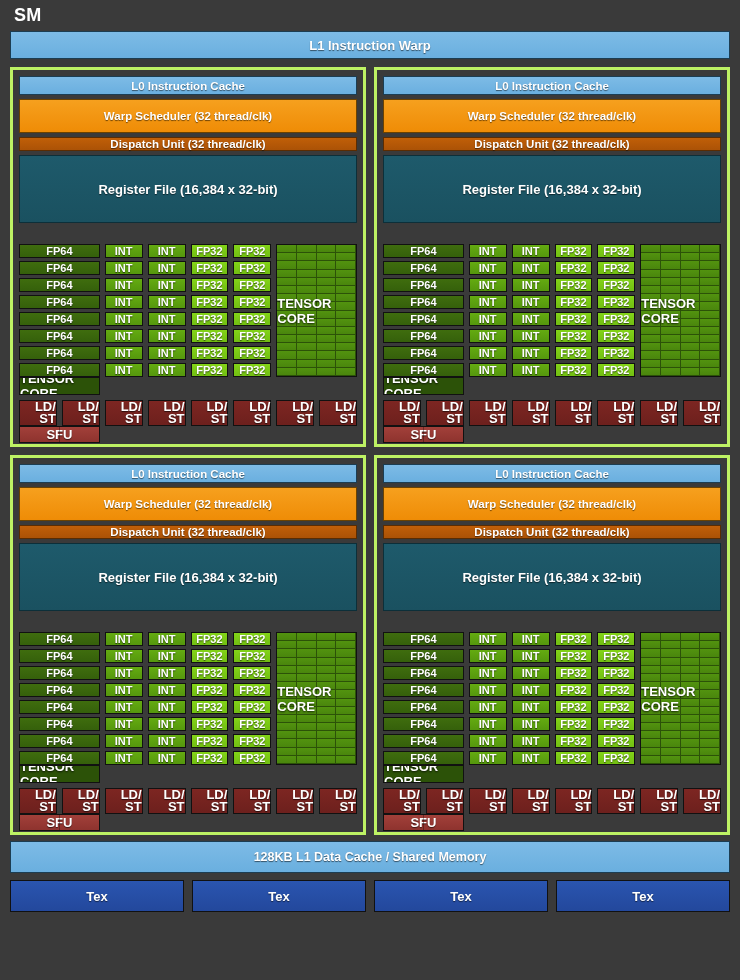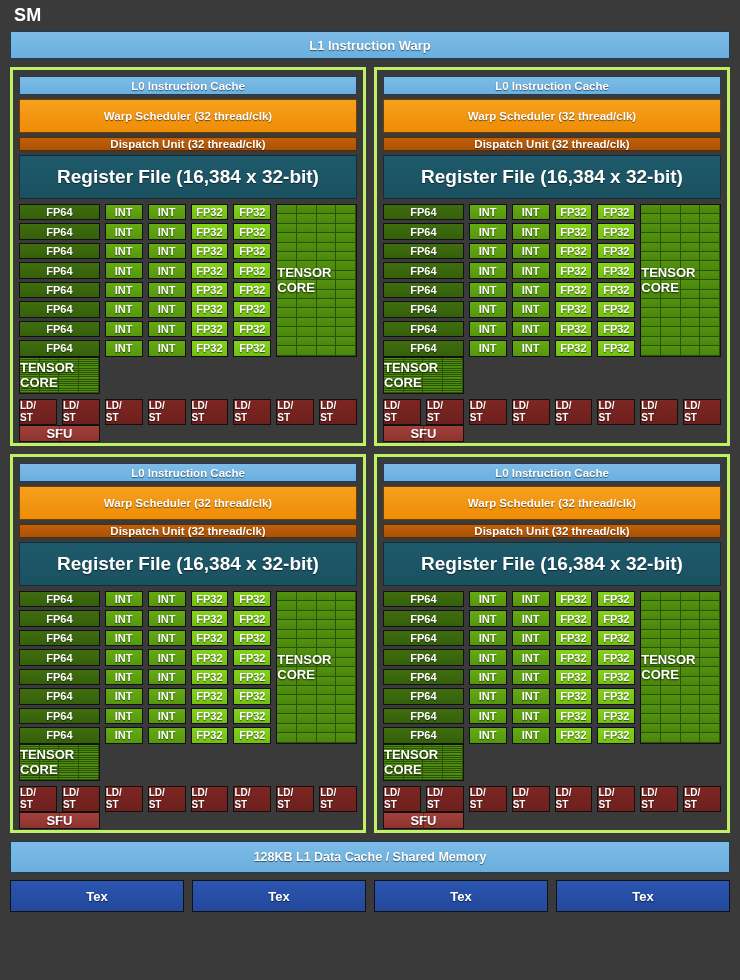--- a/index.html
+++ b/index.html
@@ -76,39 +76,40 @@
     border-color: #6b4200;
   }
   .bar-dispatch {
     height: 14px;
     margin-top: 4px;
     font-size: 11.5px;
     background: linear-gradient(#c05f08, #ab5206);
     border-color: #5a2c02;
   }
   .bar-regfile {
-    height: 44px;
+    height: 68px;
     margin-top: 4px;
-    font-size: 19px;
+    font-size: 13px;
     background: linear-gradient(#1e5a6b, #1a5160);
     border-color: #0c2f39;
   }
 
   
   .core-area {
     margin-top: 5px;
     flex: 1;
     display: flex;
     flex-direction: column;
   }
   .core-cols {
     flex: 1;
     display: grid;
     grid-template-columns: repeat(8, 1fr);
     column-gap: 5px;
+    margin-top: 16px;
   }
   .col { display: flex; flex-direction: column; row-gap: 3px; }
   .col-fp64  { grid-column: span 2; }
   .col-int   { grid-column: span 1; border-radius: 9px; }
   .col-fp32  { grid-column: span 1; }
   .col-tensor{ grid-column: span 2; position: relative; row-gap: 0; }
 
   .cell {
     flex: 1;
     display: flex;
@@ -158,24 +159,24 @@
   .ldst-row {
     margin-top: 5px;
     height: 38px;
     display: grid;
     grid-template-columns: repeat(8, 1fr);
     column-gap: 5px;
   }
   .ldst {
     display: flex;
     flex-direction: column;
-    align-items: flex-start;
+    align-items: flex-end;
     justify-content: center;
     color: #fff;
-    font-size: 10px;
+    font-size: 13px;
     font-weight: bold;
     line-height: 12px;
     border: 1px solid #111;
     background: linear-gradient(#7d2622, #6d201d);
     text-shadow: 0 1px 1px rgba(0,0,0,.6);
   }
   .sfu {
     grid-column: span 2;
     position: relative;
     display: flex;

